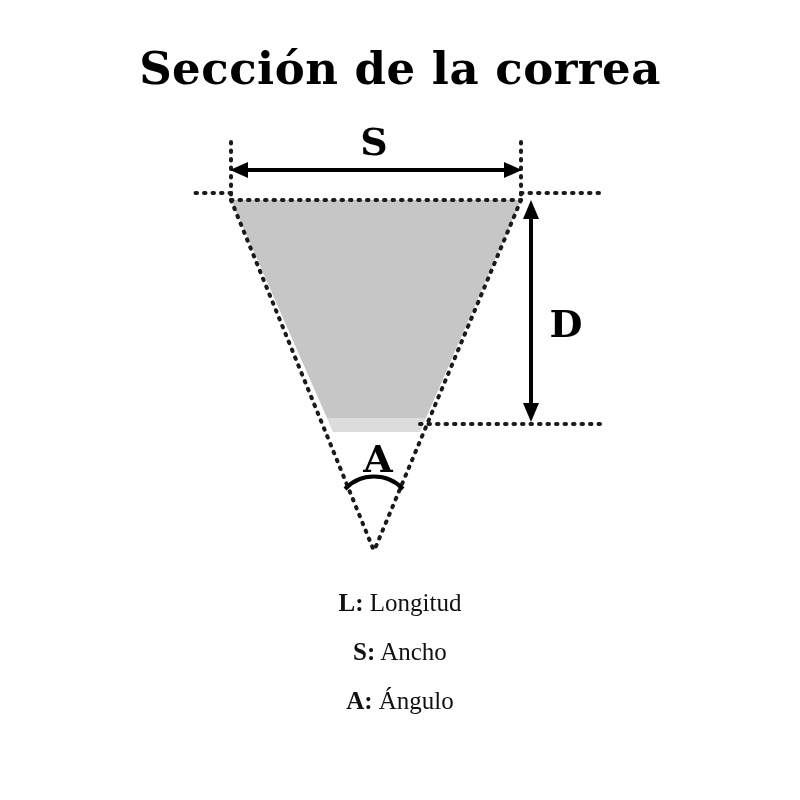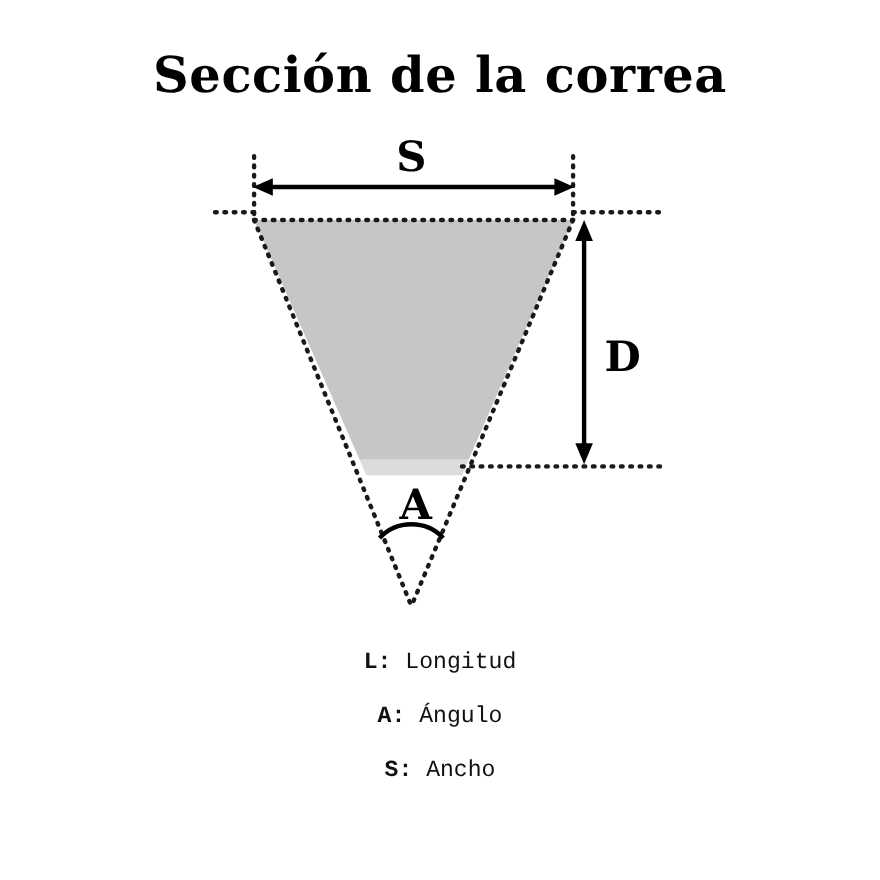--- a/index.html
+++ b/index.html
@@ -49,22 +49,22 @@
     fill: #000000;
   }
   .legend {
     position: absolute;
     left: 0;
     top: 578px;
     width: 800px;
     text-align: center;
   }
   .legend-row {
-    font-family: Liberation Mono, monospace;
-    font-size: 21px;
+    font-family: Liberation Serif, serif;
+    font-size: 25px;
     line-height: 49px;
     color: #111111;
     white-space: nowrap;
   }
   .legend-key {
     font-weight: bold;
   }
   .legend-val {
     font-weight: normal;
   }
@@ -112,22 +112,22 @@
     <text class="svg-label" x="566" y="337" text-anchor="middle">D</text>
     <text class="svg-label" x="378" y="472" text-anchor="middle">A</text>
   </svg>
 
   <div class="legend">
     <div class="legend-row">
       <span class="legend-key">L:</span>
       <span class="legend-val">Longitud</span>
     </div>
     <div class="legend-row">
+      <span class="legend-key">S:</span>
+      <span class="legend-val">Ancho</span>
+    </div>
+    <div class="legend-row">
       <span class="legend-key">A:</span>
       <span class="legend-val">Ángulo</span>
-    </div>
-    <div class="legend-row">
-      <span class="legend-key">S:</span>
-      <span class="legend-val">Ancho</span>
     </div>
   </div>
 
 </div>
 
 </body></html>

